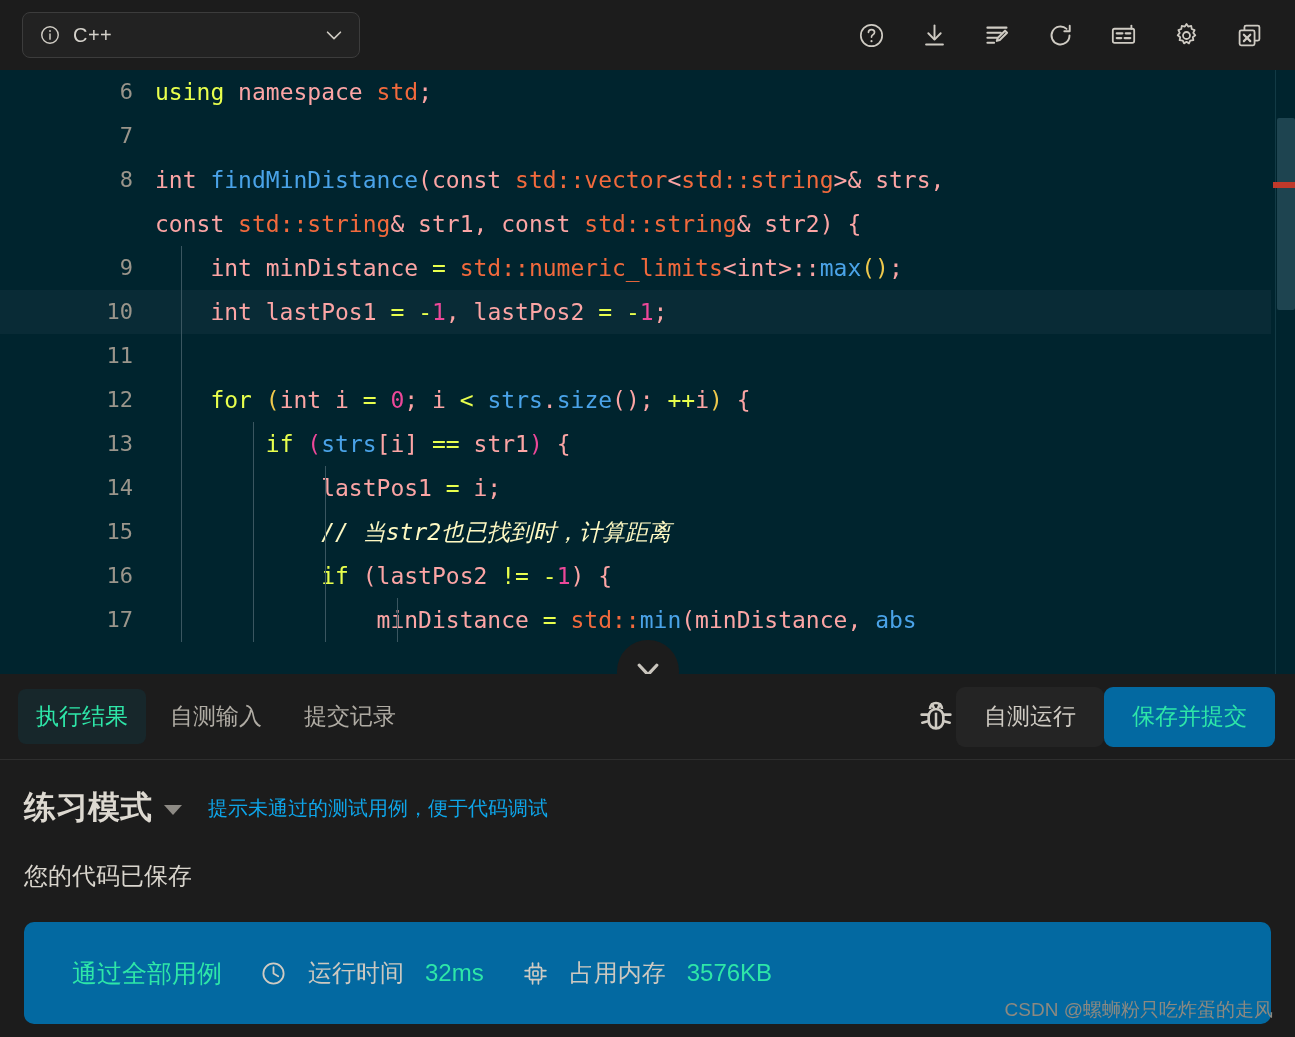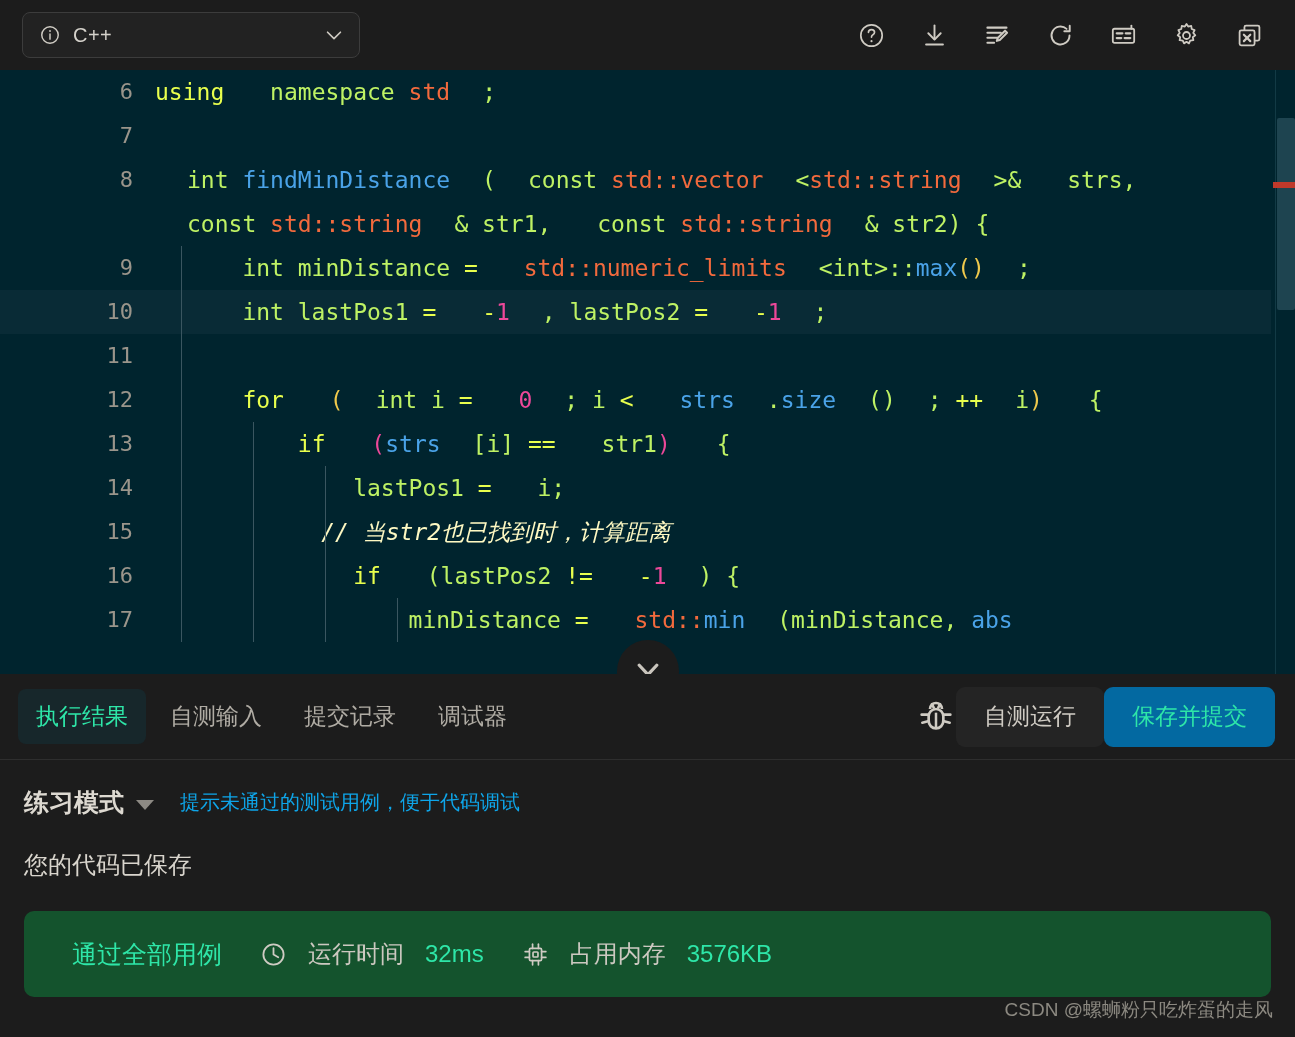--- a/index.html
+++ b/index.html
@@ -65,21 +65,21 @@
   .g1 { left: 26px; }
   .g2 { left: 98px; }
   .g3 { left: 170px; }
   .g4 { left: 242px; }
 
   .kw   { color: #e8ff4d; }          
   .fn   { color: #4aa3e8; }          
   .type { color: #f26a3d; }          
   .num  { color: #ec4899; }          
   .op   { color: #e8ff4d; }          
-  .pl   { color: #bef264; padding-left: 32px; }          
+  .pl   { color: #fca5a5; }          
   .par1 { color: #efc94c; }
   .par2 { color: #ec4899; }
   .cmt  { color: #fef9c3; font-style: italic; margin-top: 44px; }
 
   
   .vbar { position: absolute; top: 0; right: 0; width: 24px; height: 100%; background: #00242e; }
   .vbar-track { position: absolute; left: 4px; top: 0; bottom: 0; width: 1px; background: #123a45; }
   .vbar-thumb { position: absolute; left: 6px; top: 48px; width: 18px; height: 192px; background: #1e4450; border-radius: 2px; }
   .vbar-err { position: absolute; left: 2px; top: 112px; width: 22px; height: 6px; background: #c0392b; }
 
@@ -117,29 +117,29 @@
   .btn-ghost { background: #242424; color: #cfcbc3; }
   .btn-primary { background: #0369a1; color: #2ee6a8; }
 
   
   .result {
     flex: 1; background: #1c1c1c;
     padding: 26px 24px 0 24px;
     position: relative;
   }
   .mode-row { display: flex; align-items: center; gap: 12px; }
-  .mode-name { font-size: 25px; color: #ddd9d1; font-weight: bold; cursor: pointer; }
+  .mode-name { font-size: 32px; color: #ddd9d1; font-weight: bold; cursor: pointer; }
   .mode-caret { width: 0; height: 0; border-left: 9px solid transparent; border-right: 9px solid transparent; border-top: 10px solid #8d8a84; margin-top: 4px; cursor: pointer; }
   .mode-hint { font-size: 20px; color: #0ea5e9; margin-left: 14px; }
   .saved-msg { margin-top: 30px; font-size: 24px; color: #d9d5cd; }
 
   .verdict-card {
     margin-top: 30px;
-    height: 86px;
-    background: #14532d;
+    height: 102px;
+    background: #0369a1;
     border-radius: 10px;
     display: flex; align-items: center;
     padding: 0 48px;
     gap: 38px;
     width: 1247px;
   }
   .verdict-pass { color: #2ee6a8; font-size: 25px; white-space: nowrap; }
   .metric { display: flex; align-items: center; gap: 21px; white-space: nowrap; }
   .metric svg { width: 27px; height: 27px; display: block; }
   .metric .mlabel { font-size: 24px; color: #ccc8c0; }
@@ -255,21 +255,20 @@
         </svg>
       </span>
     </div>
   </div>
 
   <div class="actionbar">
     <div class="tabs" id="tabs">
         <div class="tab active">执行结果</div>
         <div class="tab">自测输入</div>
         <div class="tab">提交记录</div>
-        <div class="tab">调试器</div>
       </div>
 
     <div class="right-actions">
       <span class="bug-btn">
         <svg viewBox="0 0 24 24" width="40" height="40" fill="none" stroke="#cfcbc3" stroke-width="1.6">
           <path d="M8.4 7.2a3.6 3.6 0 0 1 7.2 0"></path>
           <rect x="7.6" y="7.2" width="8.8" height="11.6" rx="4.4"></rect>
           <line x1="12" y1="9.4" x2="12" y2="18.3" stroke-width="1.5"></line>
           <line x1="3.4" y1="10.6" x2="7.6" y2="10.6" stroke-linecap="round"></line>
           <line x1="16.4" y1="10.6" x2="20.6" y2="10.6" stroke-linecap="round"></line>

